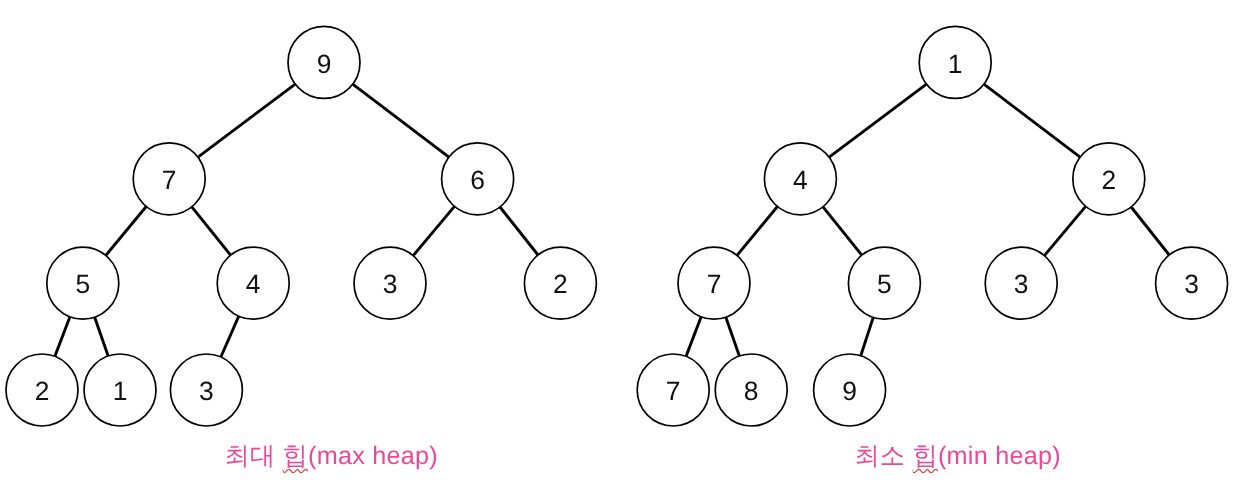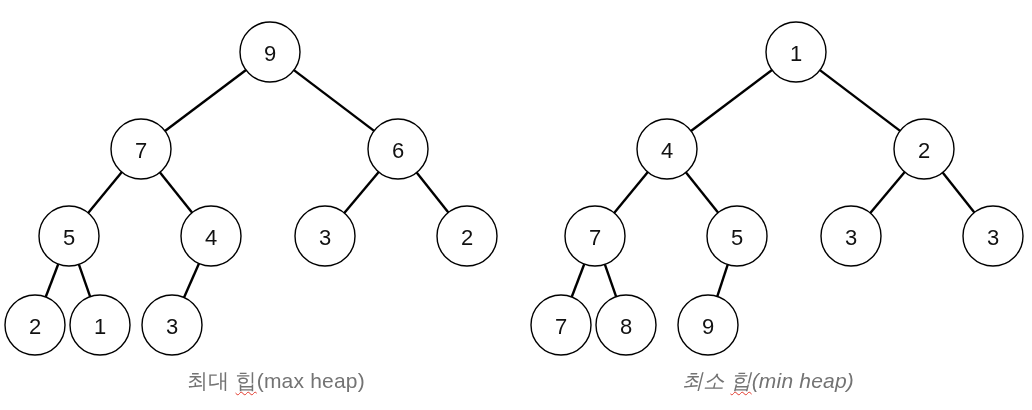--- a/index.html
+++ b/index.html
@@ -19,21 +19,21 @@
     position: absolute;
     left: 0;
     top: 0;
   }
   .caption {
     position: absolute;
     top: 368px;
     transform: translateX(-50%);
     font-size: 21px;
     line-height: 26px;
-    color: #737373;
+    color: #ec4899;
     white-space: nowrap;
     letter-spacing: 0.2px;
   }
   .caption .squiggle {
     text-decoration-line: underline;
     text-decoration-style: wavy;
     text-decoration-color: #e23b2e;
     text-decoration-thickness: 1px;
     text-underline-offset: 3px;
   }
@@ -104,16 +104,16 @@
         <text x="626" y="325" text-anchor="middle" dominant-baseline="central" dy="1" font-size="22" font-family="&quot;Liberation Sans&quot;,&quot;DejaVu Sans&quot;,sans-serif" fill="#111111">8</text>
         <circle cx="708" cy="325" r="30" fill="#ffffff" stroke="#000000" stroke-width="1.4"></circle>
         <text x="708" y="325" text-anchor="middle" dominant-baseline="central" dy="1" font-size="22" font-family="&quot;Liberation Sans&quot;,&quot;DejaVu Sans&quot;,sans-serif" fill="#111111">9</text>
       </g>
     </svg>
 
   <div class="caption" style="left: 276px;">
     <span>최대 </span><span class="squiggle">힙</span><span>(max heap)</span>
   </div>
 
-  <div class="caption" style="left: 768px; font-style: italic;">
+  <div class="caption" style="left: 798px;">
     <span>최소 </span><span class="squiggle">힙</span><span>(min heap)</span>
   </div>
 </div>
 
 </body></html>

